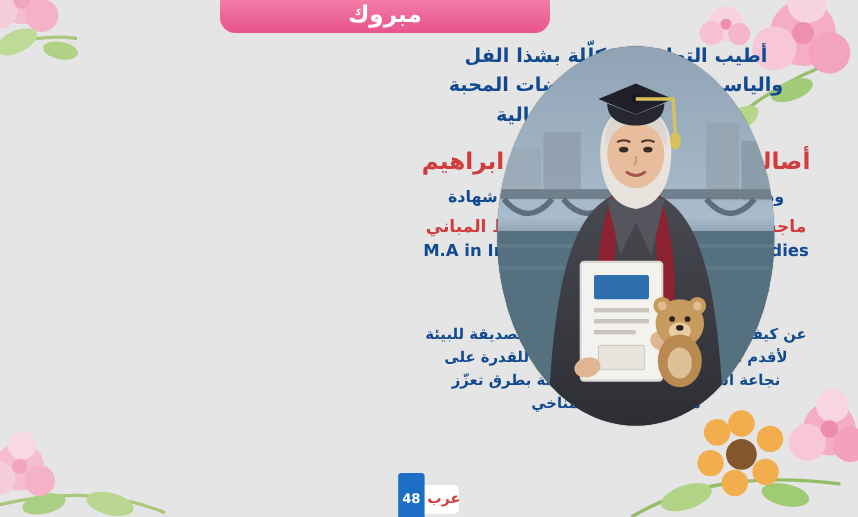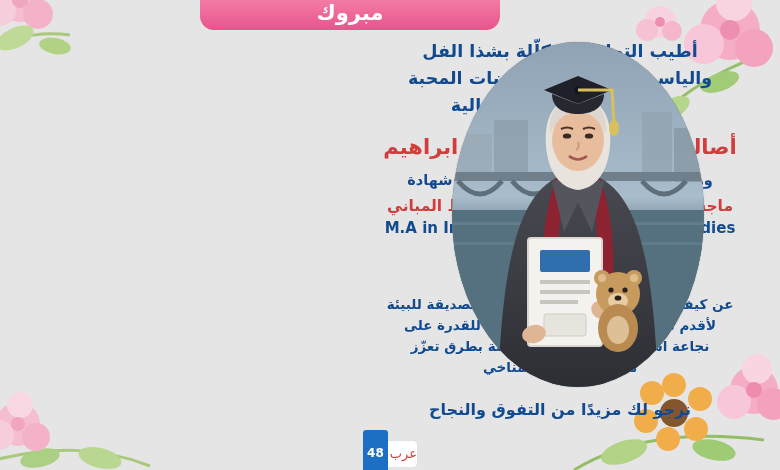--- a/index.html
+++ b/index.html
@@ -158,21 +158,21 @@
     color: #ffffff;
     font-size: 12px;
     font-weight: bold;
     border-radius: 3px;
     padding: 17px 4px;
     line-height: 1.1;
   }
   .logo .logo-word {
     color: #d23c3c;
     font-size: 13px;
-    font-weight: normal;
+    font-weight: bold;
     line-height: 1.1;
   }
 </style>
 </head>
 <body>
 
 <div class="card">
 
   <div class="floral floral-topleft">
     <svg width="170" height="150" viewBox="0 0 170 150" aria-hidden="true">
@@ -278,21 +278,20 @@
     <div class="university">من جامعة يورك في انجلترا</div>
 
     <div class="thesis-label">موضوع الاطروحة</div>
     <div class="thesis-body">
       <div>عن كيفيه دمج طرق الاستدامة الحديثة الصديقة للبيئة</div>
       <div>لأقدم مسجدين تاريخيًّا في بريطانيا للقدرة على</div>
       <div>نجاعة استخدامهن للأجيال القادمة بطرق تعزّز</div>
       <div>مناهضة التغيير المناخي</div>
     </div>
 
-    <div class="closing">نرجو لك مزيدًا من التفوق والنجاح</div>
   </div>
 
   <div class="photo-frame">
     <svg width="252" height="345" viewBox="0 0 252 345" aria-hidden="true">
 
       <defs>
         <linearGradient id="skyGrad" x1="0" y1="0" x2="0" y2="1">
           <stop offset="0%" stop-color="#8fa3b5"></stop>
           <stop offset="45%" stop-color="#a9bccb"></stop>
           <stop offset="55%" stop-color="#6d8494"></stop>

